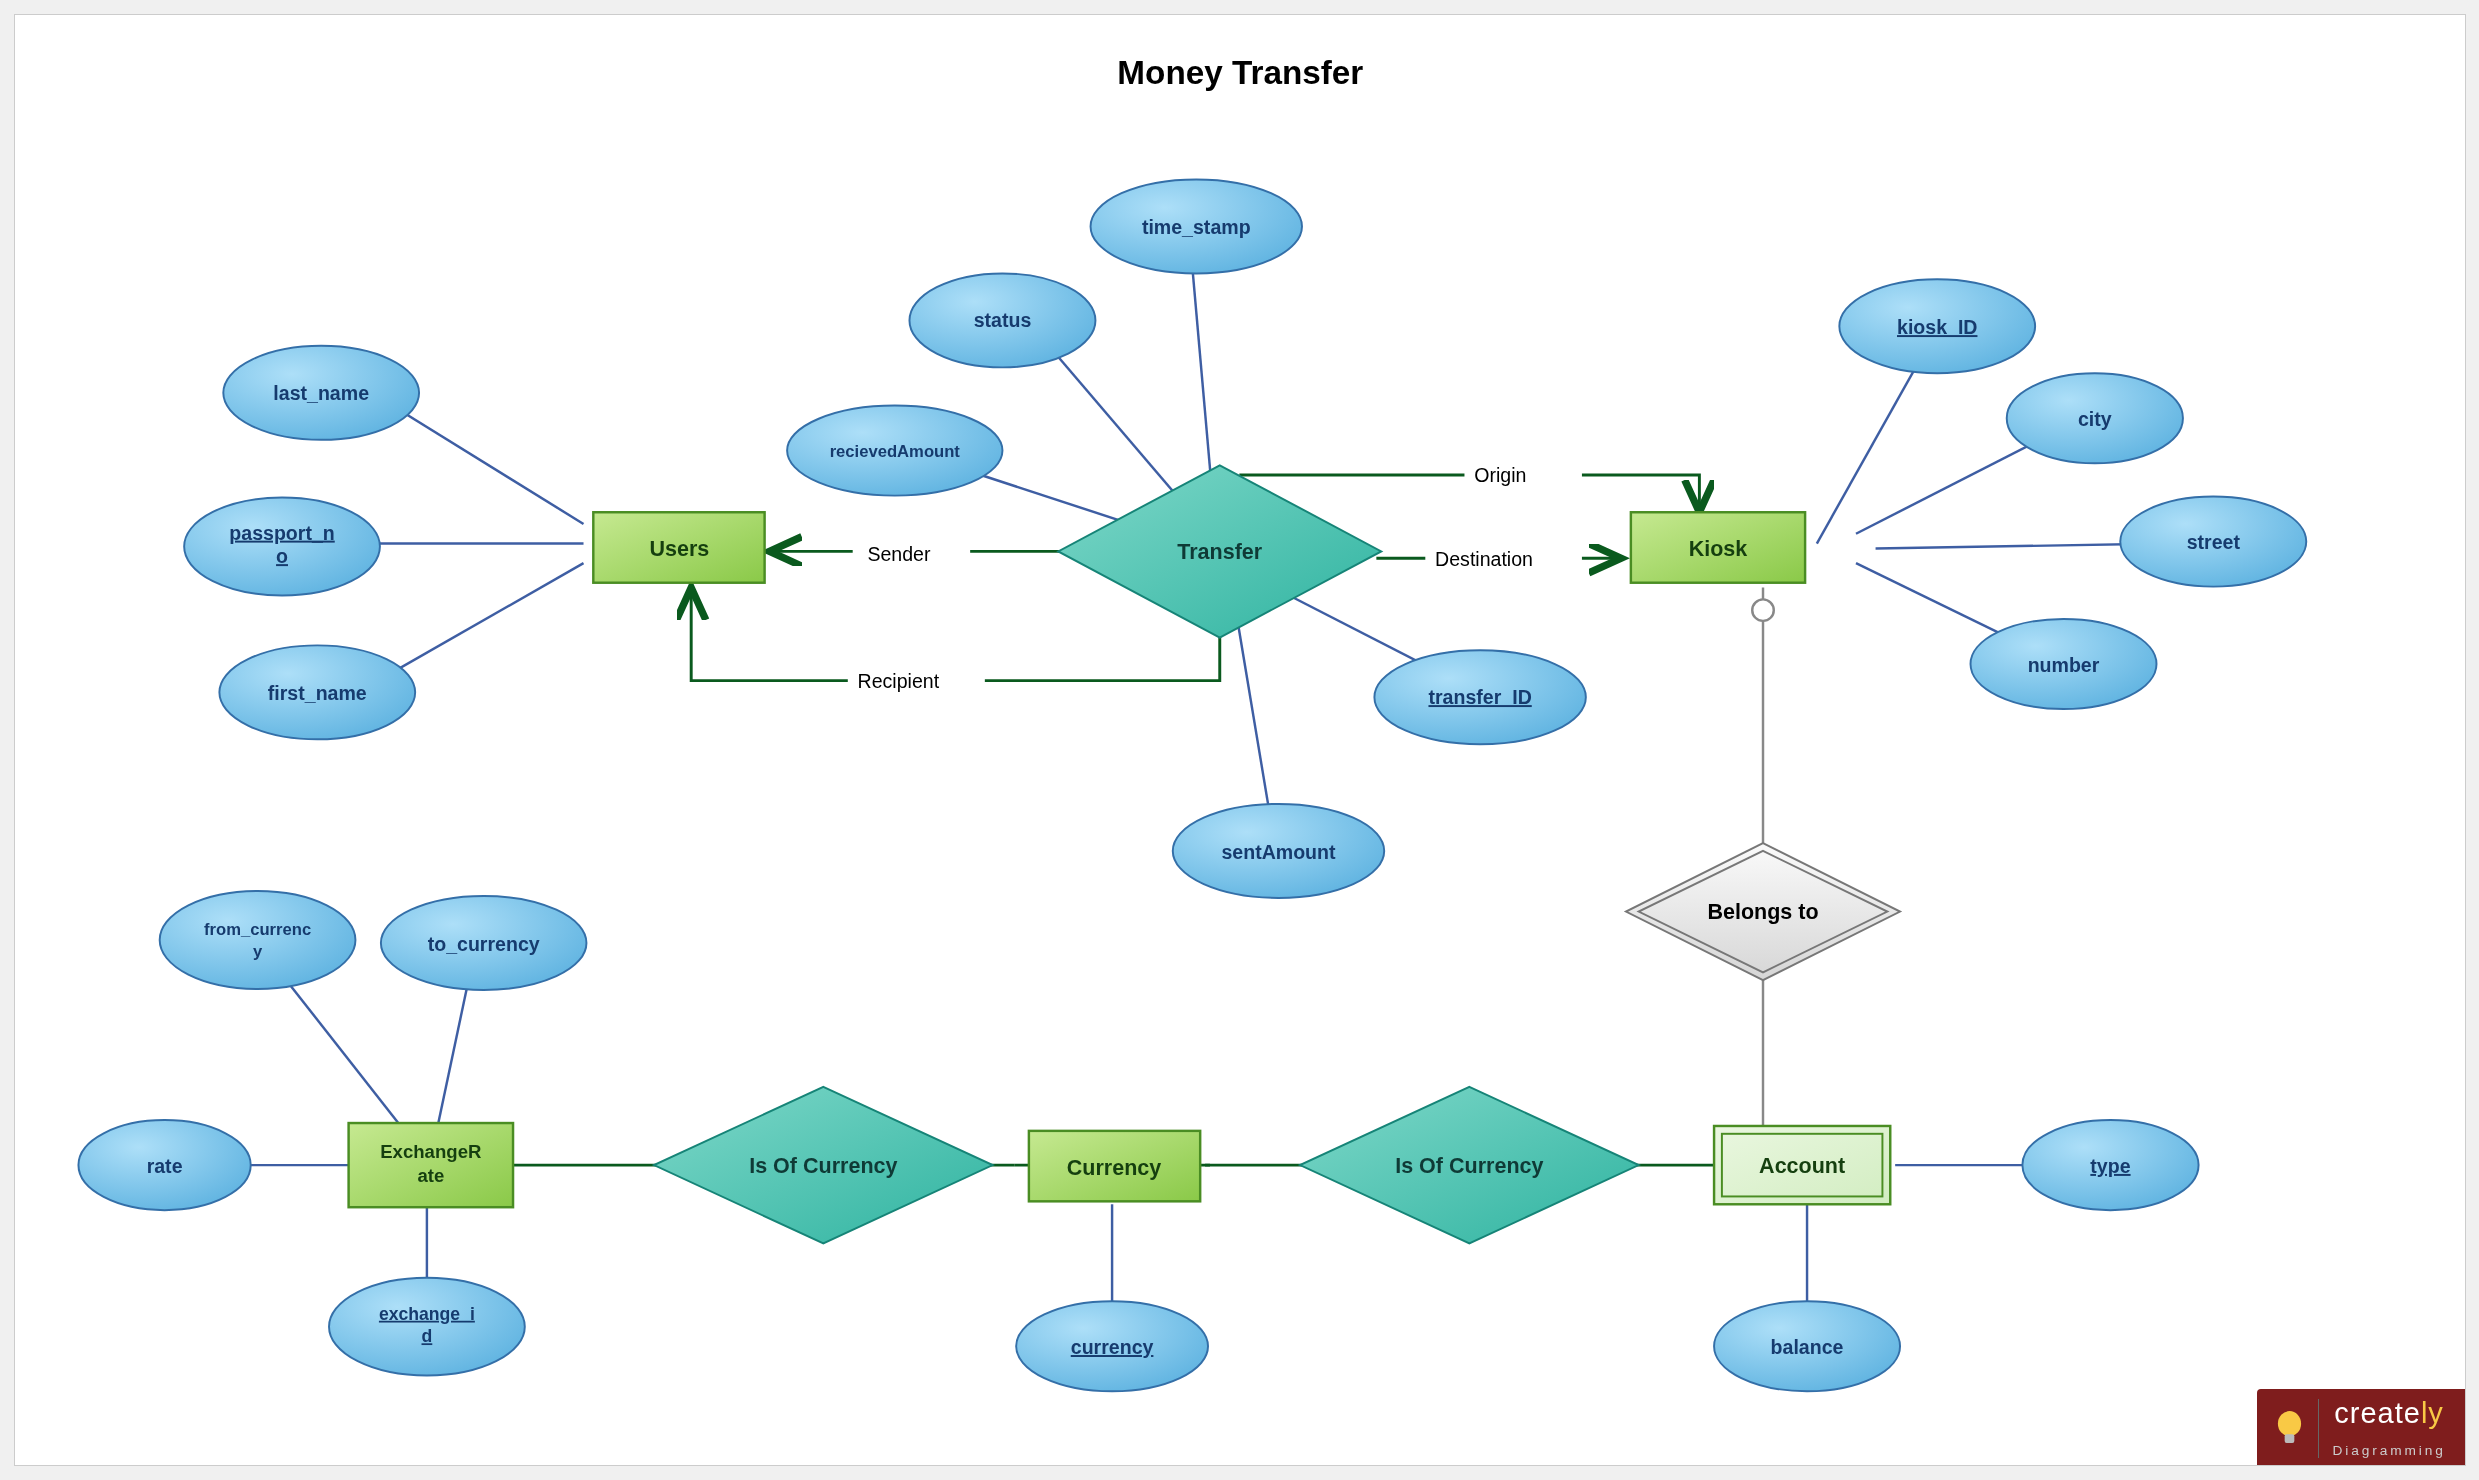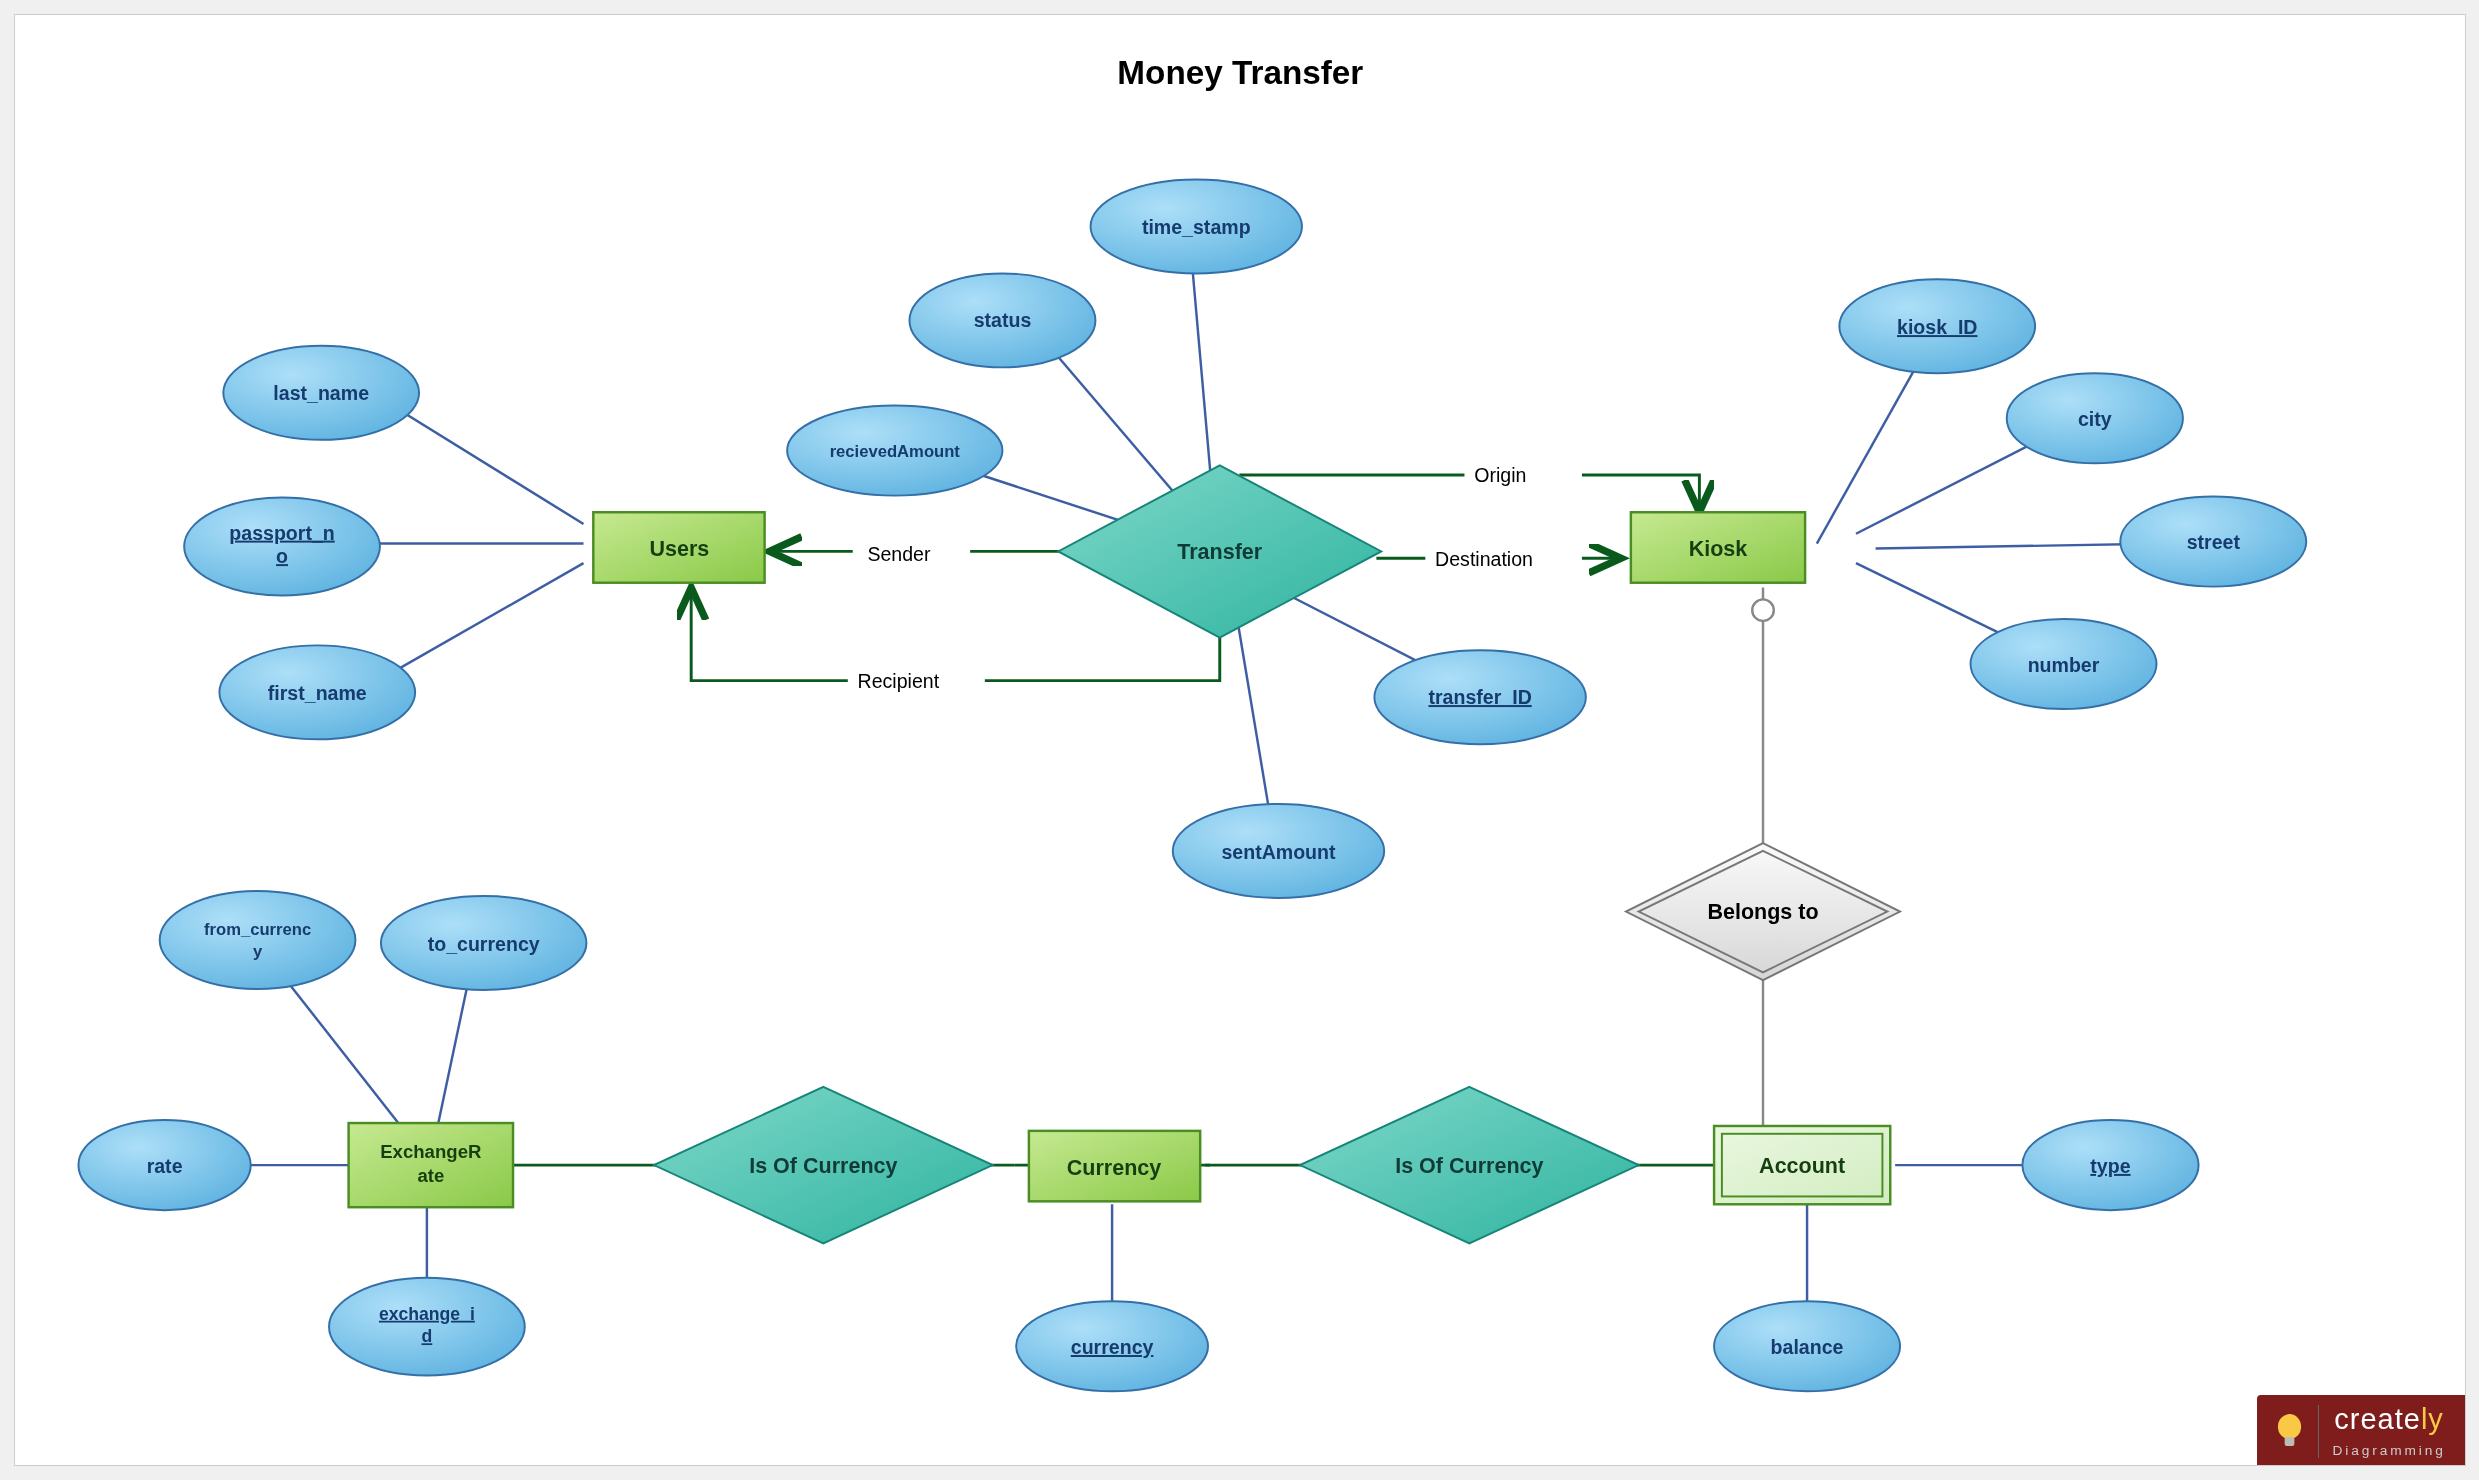--- a/index.html
+++ b/index.html
@@ -240,19 +240,19 @@
       <div style="width:29px;height:39px;">
         <svg viewBox="0 0 30 40">
             <ellipse cx="15" cy="15" rx="12" ry="13" fill="#f9c945"></ellipse>
             <rect x="10" y="26" width="10" height="9" rx="2" fill="#bbb"></rect>
           </svg>
       </div>
       <div style="border-left:1px solid #666; padding-left:13.7px; line-height:1;">
         <div style="font-size:29px; letter-spacing:1px;">
           <span style="color:#fff;">create</span><span style="color:#f9c945;">ly</span>
         </div>
-        <div style="font-size:13.7px; color:#ccc; letter-spacing:2.9px; margin-top:10px;">Diagramming</div>
+        <div style="font-size:13.7px; color:#ccc; letter-spacing:2.9px; margin-top:16px;">Diagramming</div>
       </div>
     </div>
 
   </div>
 </div>
 
 
 </body></html>

